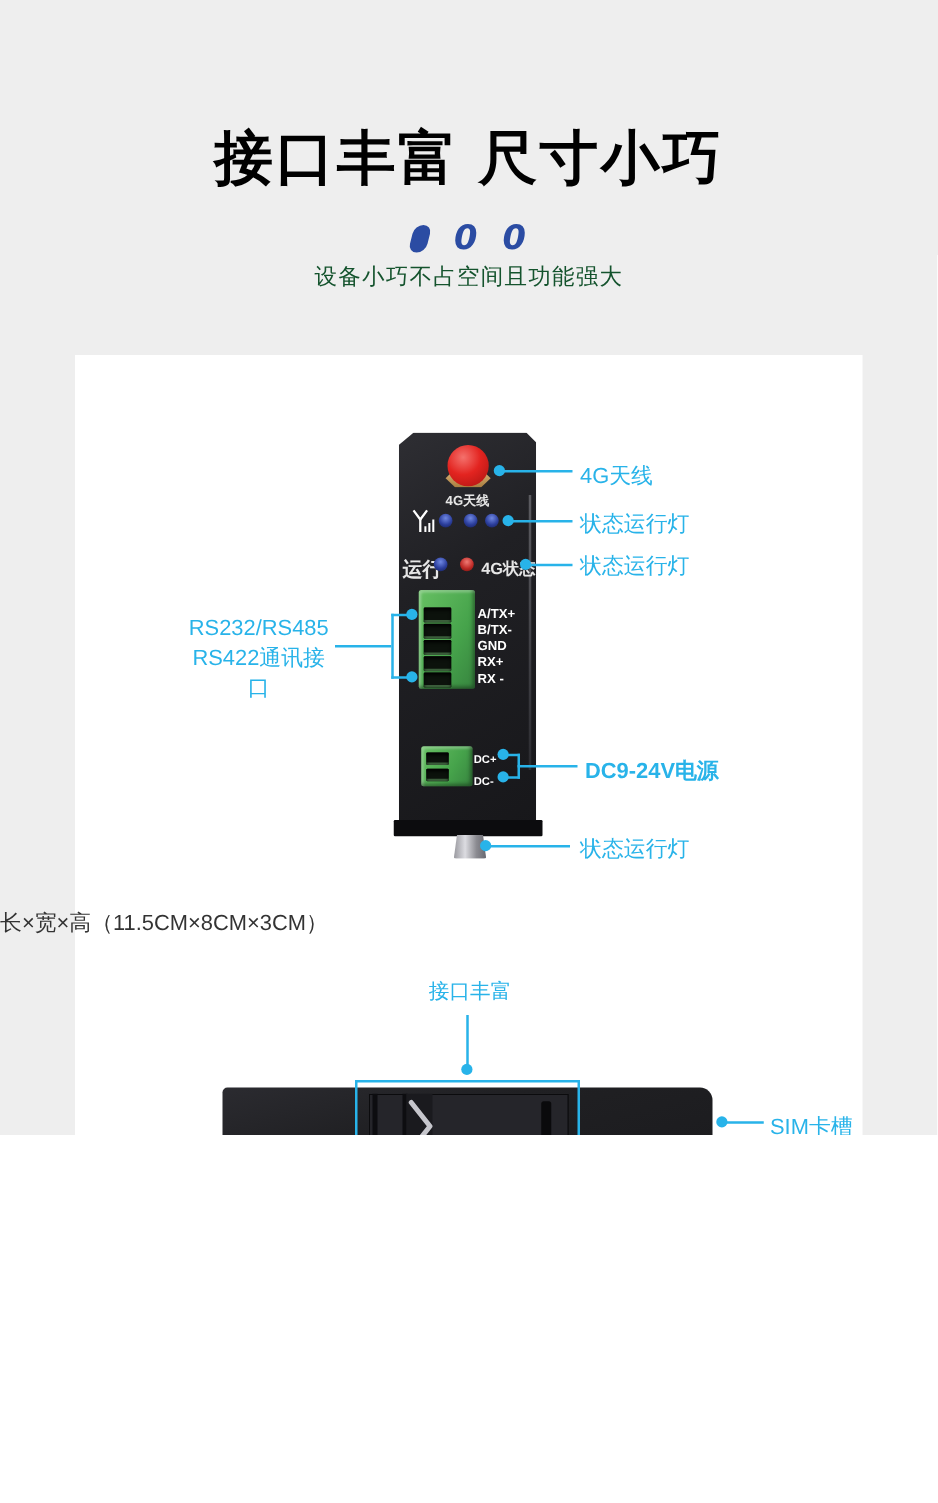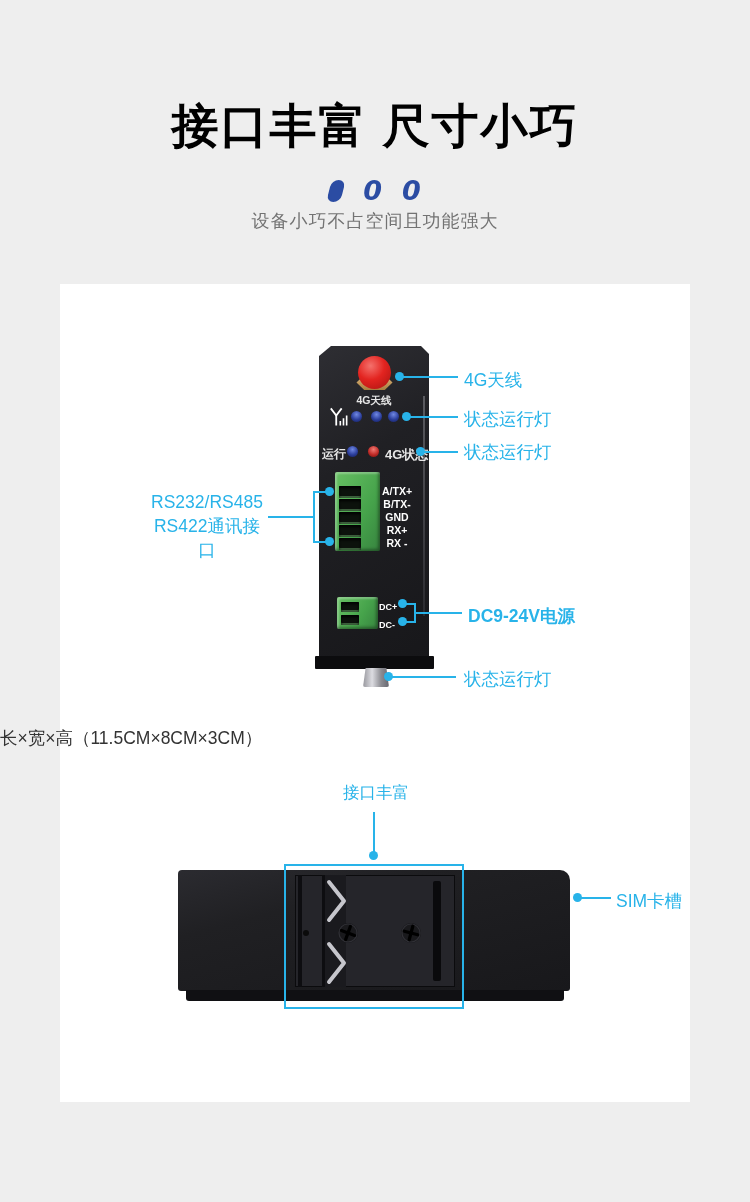--- a/index.html
+++ b/index.html
@@ -1,62 +1,62 @@
 <!DOCTYPE html>
 <html><head>
 <meta charset="utf-8">
 <style>
   html,body{margin:0;padding:0;}
-  .page{position:relative;width:750px;height:1202px;background:#eeeeee;
+  .page{position:relative;width:750px;height:908px;background:#eeeeee;
         font-family:"Liberation Sans",sans-serif;overflow:hidden;}
 
   
   .title{position:absolute;top:95px;left:0;width:100%;text-align:center;
          font-size:47px;font-weight:900;color:#000;letter-spacing:2px;}
   .deco{position:absolute;top:176px;left:0;width:100%;height:30px;
         display:flex;justify-content:center;align-items:center;gap:20px;}
   .deco-oval{width:14px;height:22px;background:#2b4ca3;border-radius:8px;
              transform:skewX(-14deg);}
   .deco-zero{font-size:27px;font-style:italic;font-weight:bold;color:#2b4ca3;
              font-family:"DejaVu Sans",sans-serif;line-height:22px;}
   .subtitle{position:absolute;top:209px;left:0;width:100%;text-align:center;
-            font-size:18px;color:#737373;letter-spacing:1px;}
+            font-size:18px;color:#14532d;letter-spacing:1px;}
 
   
   .card{position:absolute;left:60px;top:284px;width:630px;height:818px;background:#fff;}
 
   
   .dev-front{position:absolute;left:319px;top:346px;width:110px;height:321px;
              background:linear-gradient(150deg,#2e2e33 0%,#202024 35%,#17171a 100%);
              clip-path:polygon(0 10px,12px 0,calc(100% - 8px) 0,100% 8px,100% 100%,0 100%);}
   .seam{position:absolute;right:4px;top:50px;width:2px;height:220px;
         background:linear-gradient(#8a8a90,#3a3a40);opacity:.55;}
   .ant-nut{position:absolute;left:35px;top:29px;width:41px;height:15px;
            background:linear-gradient(#e0ba7e,#a87d3f);
            clip-path:polygon(6% 50%,25% 0,75% 0,94% 50%,75% 100%,25% 100%);}
   .ant-dome{position:absolute;left:39px;top:10px;width:33px;height:33px;border-radius:50%;
             background:radial-gradient(circle at 38% 30%,#f4716c 0%,#e32420 45%,#a81310 100%);}
   .silk{position:absolute;color:#e6e6e6;font-weight:bold;}
   .silk-ant{left:0;top:48px;width:100%;text-align:center;font-size:10.5px;}
-  .silk-run{left:3px;top:100px;font-size:12px;}
+  .silk-run{left:3px;top:100px;font-size:16px;}
   .silk-status{left:66px;top:100px;font-size:13px;}
   .sig-icon{position:absolute;left:10px;top:60px;}
   .led{position:absolute;width:11px;height:11px;border-radius:50%;}
   .led.blue{background:radial-gradient(circle at 50% 32%,#7088e2 0%,#2c3f9d 55%,#141d54 100%);}
   .led.red{background:radial-gradient(circle at 50% 32%,#ef7a74 0%,#c02c28 55%,#6e0f0c 100%);}
 
   .term{position:absolute;background:linear-gradient(120deg,#67c063 0%,#46a34b 60%,#37843f 100%);
         border-radius:2px;box-shadow:inset -2px -2px 3px rgba(0,0,0,.35),
         inset 2px 2px 2px rgba(255,255,255,.28);}
   .term5{left:16px;top:126px;width:45px;height:79px;}
   .term2{left:18px;top:251px;width:41px;height:32px;}
   .pinhole{position:absolute;background:#0c120c;border-radius:1px;
            box-shadow:inset 0 2px 3px rgba(0,0,0,.95),inset 0 -2px 0 rgba(130,210,130,.4);}
   .pin-labels{position:absolute;left:63px;top:139px;display:flex;flex-direction:column;
-              font-size:10.5px;font-weight:bold;color:#fff;line-height:13px;white-space:nowrap;text-align:center;}
+              font-size:10.5px;font-weight:bold;color:#fff;line-height:13px;white-space:nowrap;}
   .dc-labels{position:absolute;left:60px;top:252px;display:flex;flex-direction:column;
              font-size:9px;font-weight:bold;color:#fff;line-height:18px;}
   .front-flange{position:absolute;left:315px;top:656px;width:119px;height:13px;
                 background:#0c0c0e;border-radius:1px;}
   .front-connector{position:absolute;left:363px;top:668px;width:26px;height:19px;
                    background:linear-gradient(90deg,#98989e,#dcdce1 35%,#8b8b91 70%,#686870);
                    clip-path:polygon(10% 0,90% 0,100% 100%,0 100%);border-radius:2px;}
 
   
   .co-dot{position:absolute;width:9px;height:9px;border-radius:50%;background:#28b3e9;}

